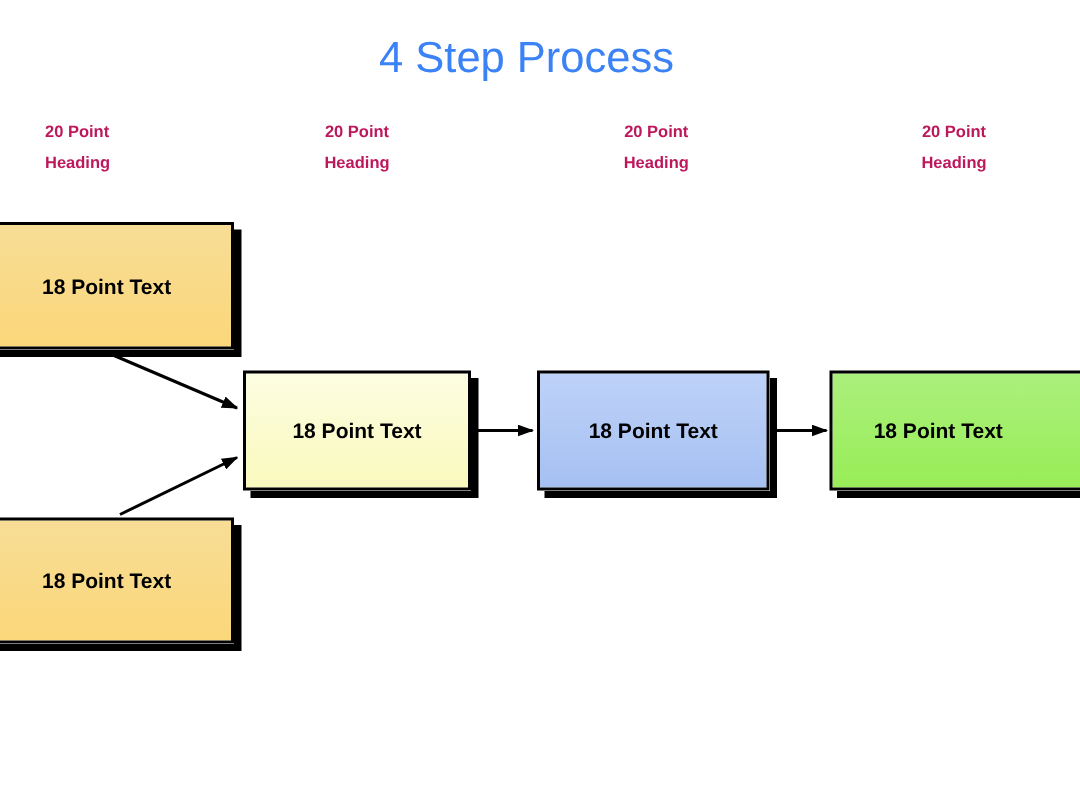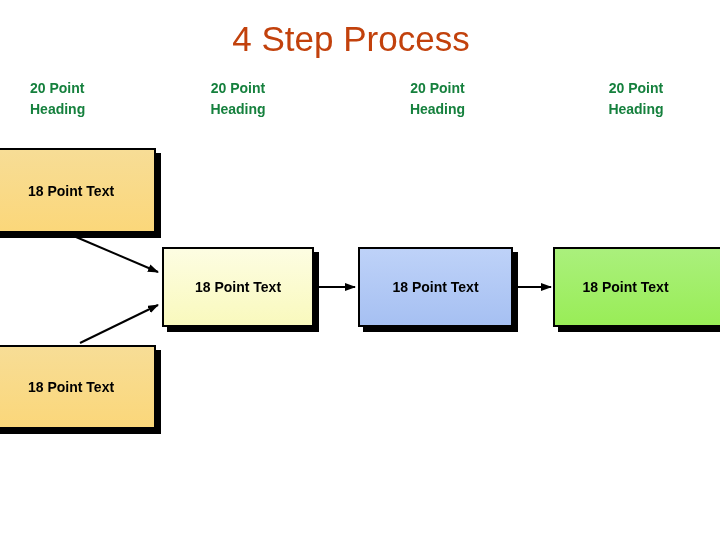--- a/index.html
+++ b/index.html
@@ -21,34 +21,34 @@
     background: #ffffff;
   }
 
   
   #title {
     position: absolute;
     left: 0;
     top: 22px;
     width: 702px;
     text-align: center;
-    font-size: 35px;
+    font-size: 29px;
     font-weight: normal;
-    color: #c2410c;
+    color: #3b82f6;
     letter-spacing: 0px;
     line-height: 34px;
   }
 
   
   .heading {
     position: absolute;
     top: 78px;
-    font-size: 14px;
+    font-size: 11px;
     font-weight: bold;
-    color: #15803d;
+    color: #be185d;
     line-height: 21px;
     white-space: pre-line;
   }
   #heading-0 { left: 30px;  width: 110px; text-align: left; }
   #heading-1 { left: 163px; width: 150px; text-align: center; }
   #heading-2 { left: 360px; width: 155px; text-align: center; }
   #heading-3 { left: 556px; width: 160px; text-align: center; }
 
   
   .box {

